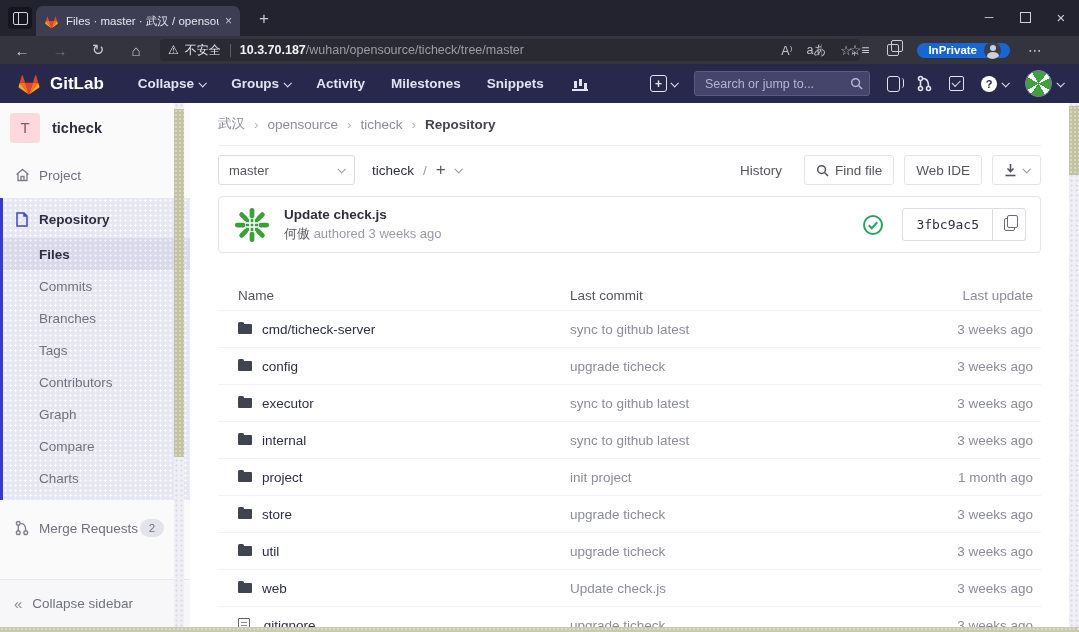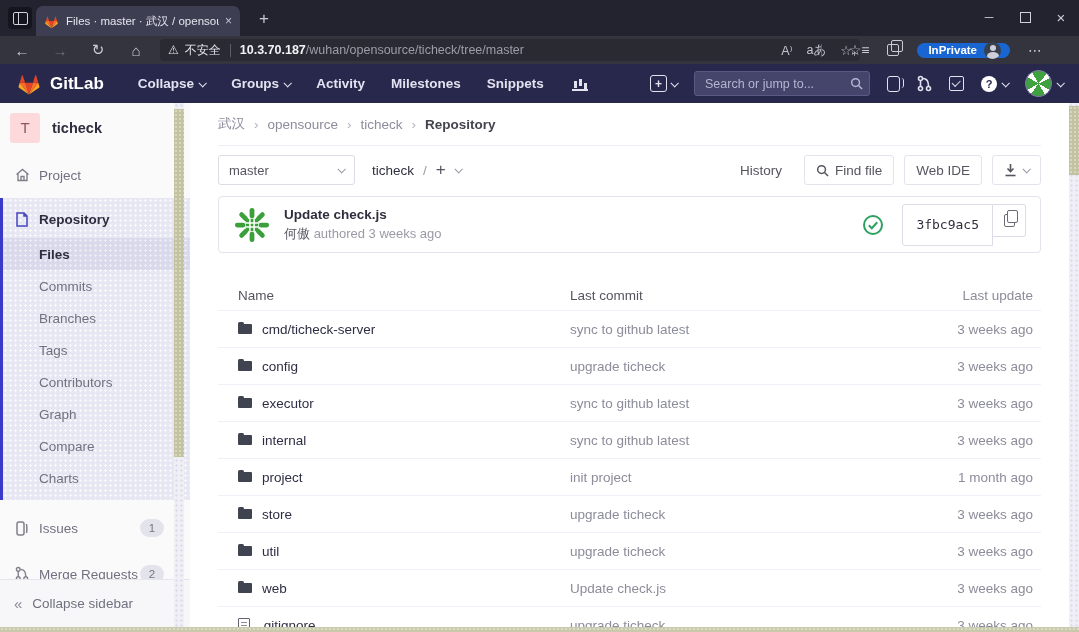--- a/index.html
+++ b/index.html
@@ -137,21 +137,21 @@
 
   .commit-box{margin-top:2px;border:1px solid #e3e3ec;border-radius:4px;height:57px;display:flex;align-items:center;
     padding:0 14px;box-sizing:border-box;}
   .c-avatar{width:38px;height:38px;border-radius:50%;overflow:hidden;background:#fff;flex:0 0 auto;margin-right:13px;}
   .c-text{flex:1;min-width:0;}
   .c-title{font-size:13.5px;font-weight:600;color:#2e2e3f;cursor:pointer;}
   .c-meta{font-size:13px;color:#9a9aa6;margin-top:3px;}
   .c-meta .author{color:#55555f;cursor:pointer;}
   .ci-status{margin-right:18px;cursor:pointer;display:flex;}
   .sha-group{display:flex;}
-  .sha-box{border:1px solid #dcdce6;border-radius:3px 0 0 3px;height:42px;display:flex;align-items:center;
+  .sha-box{border:1px solid #dcdce6;border-radius:3px 0 0 3px;height:33px;display:flex;align-items:center;
     padding:0 13px;font-family:"DejaVu Sans Mono","Liberation Mono",monospace;font-size:13px;color:#2e2e3f;box-sizing:border-box;}
   .copy-btn{border:1px solid #dcdce6;border-left:none;border-radius:0 3px 3px 0;width:33px;height:33px;
     display:flex;align-items:center;justify-content:center;cursor:pointer;box-sizing:border-box;background:#fff;}
   .copy-ic{width:9px;height:11px;border:1.4px solid #6b6b76;border-radius:2px;position:relative;}
   .copy-ic::before{content:"";position:absolute;left:2.5px;top:-4.5px;width:9px;height:11px;border:1.4px solid #6b6b76;border-radius:2px;background:#fff;}
 
   .ftable{margin-top:27px;}
   .fhead{display:flex;height:30px;align-items:center;font-size:13.5px;color:#55555f;padding:0 8px 0 20px;}
   .frow{display:flex;height:36px;align-items:center;border-top:1px solid #f0f0f8;font-size:13.5px;padding:0 8px 0 20px;cursor:pointer;}
   .c-name{flex:0 0 332px;display:flex;align-items:center;gap:10px;min-width:0;}
@@ -314,30 +314,20 @@
       <div class="sub-item">Commits</div>
       <div class="sub-item">Branches</div>
       <div class="sub-item">Tags</div>
       <div class="sub-item">Contributors</div>
       <div class="sub-item">Graph</div>
       <div class="sub-item">Compare</div>
       <div class="sub-item">Charts</div>
     </div>
     <div class="side-item count-item">
       <span class="sicon">
-        <svg width="12" height="15" viewBox="0 0 12 15">
-            <rect x="1" y="1" width="7" height="13" rx="2" fill="none" stroke="#80808c" stroke-width="1.5"></rect>
-            <path d="M10.5 3 C11 6 11 9 10.5 12" fill="none" stroke="#80808c" stroke-width="1.5"></path>
-          </svg>
-      </span>
-      <span class="label">Issues</span>
-      <span class="badge">1</span>
-    </div>
-    <div class="side-item count-item">
-      <span class="sicon">
         <svg width="14" height="16" viewBox="0 0 15 17">
             <circle cx="3.5" cy="3.5" r="2" fill="none" stroke="#80808c" stroke-width="1.5"></circle>
             <circle cx="3.5" cy="13.5" r="2" fill="none" stroke="#80808c" stroke-width="1.5"></circle>
             <circle cx="11.5" cy="13.5" r="2" fill="none" stroke="#80808c" stroke-width="1.5"></circle>
             <line x1="3.5" y1="5.5" x2="3.5" y2="11.5" stroke="#80808c" stroke-width="1.5"></line>
             <path d="M6 3.5 C10 3.5 11.5 6 11.5 11" fill="none" stroke="#80808c" stroke-width="1.5"></path>
           </svg>
       </span>
       <span class="label">Merge Requests</span>
       <span class="badge">2</span>

